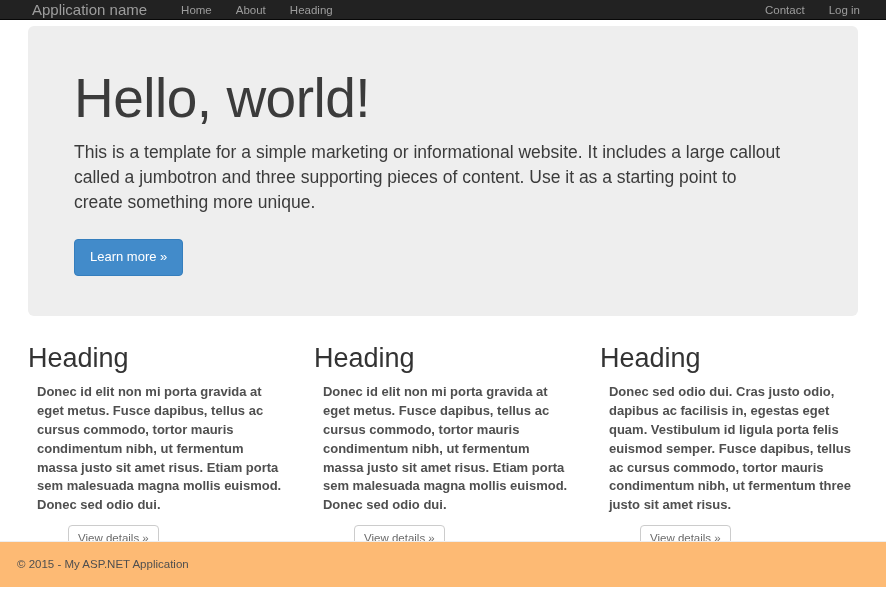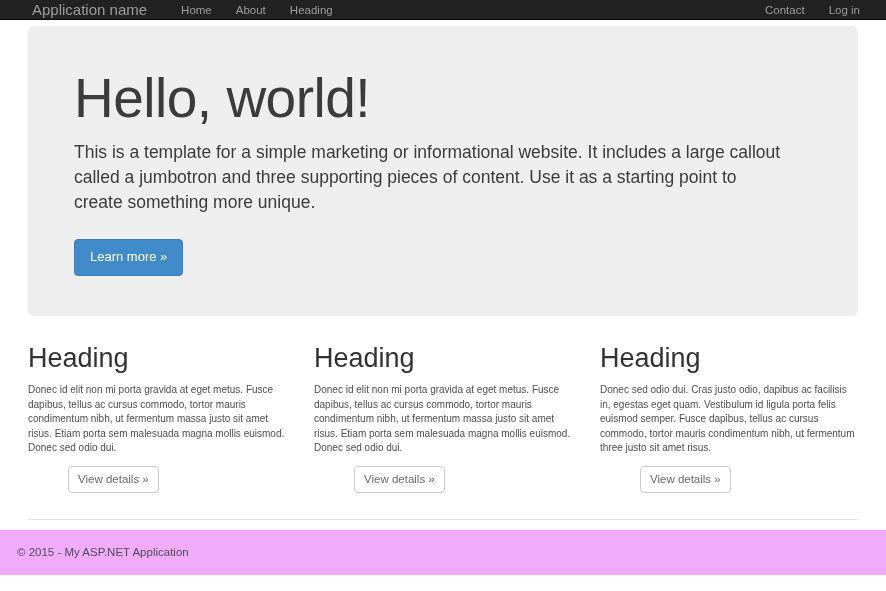--- a/index.html
+++ b/index.html
@@ -139,24 +139,25 @@
     padding: 0 14px;
   }
   .col h2 {
     margin: 20px 0 10px 0;
     font-size: 27px;
     font-weight: normal;
     line-height: 1.1;
     color: #333333;
   }
   .col p.body {
-    margin: 0 0 10px 0;
-    font-size: 10px;
+    margin: 0 0 10px 9px;
+    font-size: 13px;
     line-height: 1.45;
     color: #4f4f4f;
+    font-weight: bold;
   }
   .col p.action {
     margin: 8px 0 0 0;
   }
 
   
   footer {
     padding-top: 12px;
     margin-top: 26px;
     border-top: 1px solid #e5e5e5;
@@ -165,24 +166,24 @@
     margin: 8px 0 0 0;
     font-size: 11.5px;
     color: #4f4f4f;
   }
 
   
   .status-bar {
     position: absolute;
     left: 0;
     right: 0;
-    bottom: 16px;
+    bottom: 4px;
     height: 46px;
     border-top: 1px solid #eeeeee;
-    background: #f0abfc;
+    background: #fdba74;
     display: flex;
     align-items: center;
   }
   .status-bar span {
     padding-left: 17px;
     font-size: 11.5px;
     color: #4f4f4f;
   }
 </style>
 </head>

